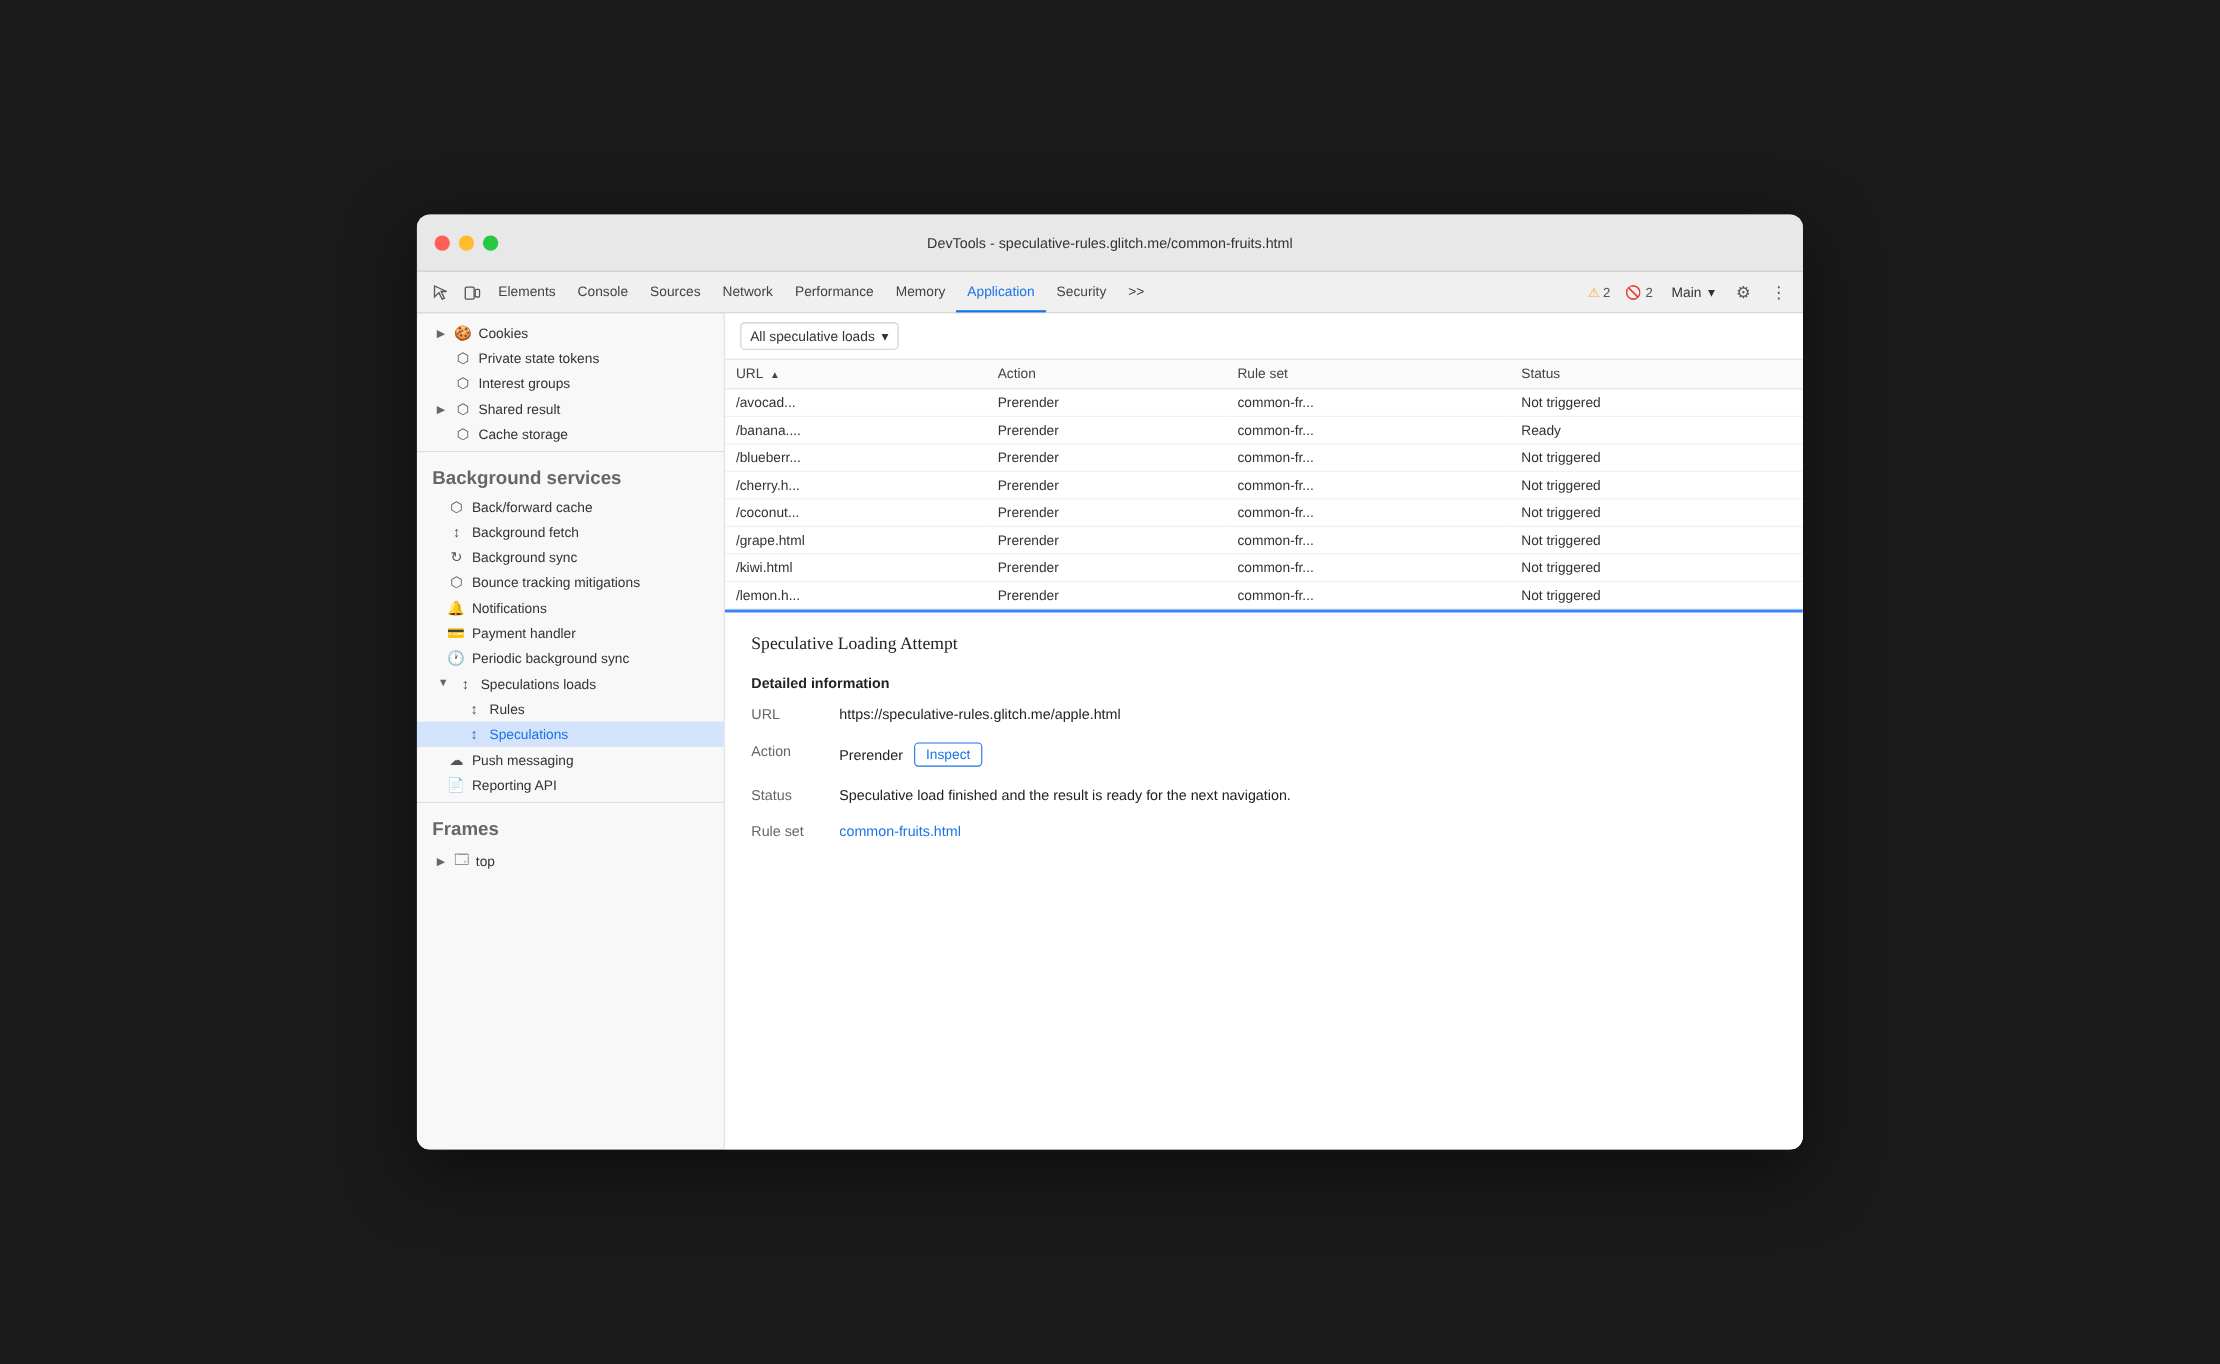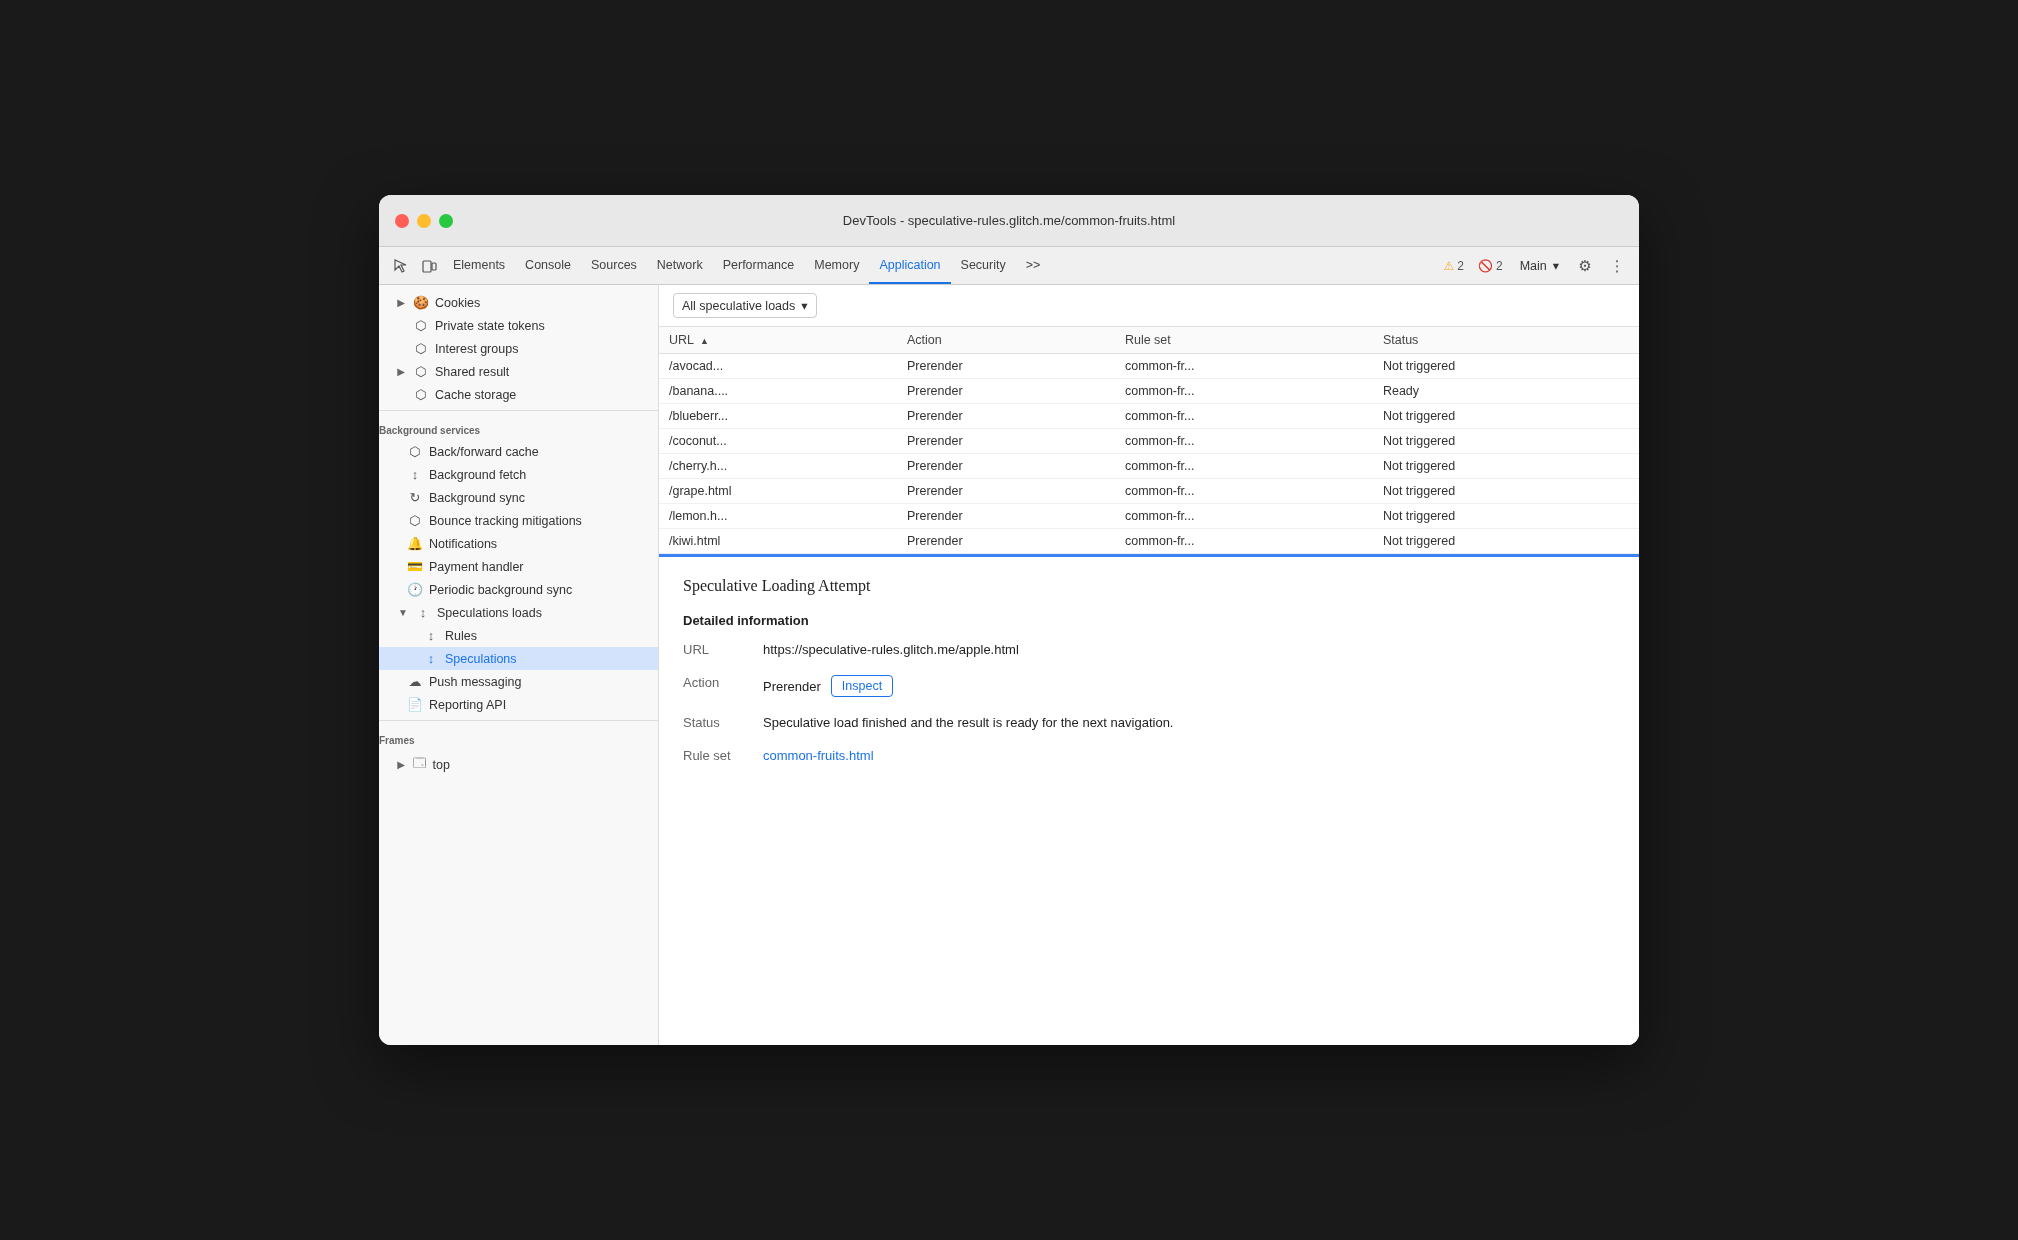--- a/index.html
+++ b/index.html
@@ -125,23 +125,23 @@
       width: 280px;
       min-width: 280px;
       background: #f8f8f8;
       border-right: 1px solid #ddd;
       overflow-y: auto;
       font-size: 12.5px;
       padding: 6px 0;
     }
     .sidebar-section-label {
       color: #666;
-      font-size: 10px;
+      font-size: 17px;
       font-weight: 600;
-      padding: 10px 12px 4px 0;
+      padding: 10px 12px 4px 14px;
     }
     .sidebar-item {
       display: flex;
       align-items: center;
       padding: 4px 8px 4px 16px;
       cursor: pointer;
       color: #333;
       gap: 6px;
       border-radius: 0;
       user-select: none;
@@ -508,45 +508,45 @@
     <td>common-fr...</td>
     <td>Ready</td>
   </tr>
               <tr>
     <td>/blueberr...</td>
     <td>Prerender</td>
     <td>common-fr...</td>
     <td>Not triggered</td>
   </tr>
               <tr>
+    <td>/cherry.h...</td>
+    <td>Prerender</td>
+    <td>common-fr...</td>
+    <td>Not triggered</td>
+  </tr>
+              <tr>
     <td>/coconut...</td>
     <td>Prerender</td>
     <td>common-fr...</td>
     <td>Not triggered</td>
   </tr>
               <tr>
-    <td>/cherry.h...</td>
-    <td>Prerender</td>
-    <td>common-fr...</td>
-    <td>Not triggered</td>
-  </tr>
-              <tr>
     <td>/grape.html</td>
     <td>Prerender</td>
     <td>common-fr...</td>
     <td>Not triggered</td>
   </tr>
               <tr>
+    <td>/kiwi.html</td>
+    <td>Prerender</td>
+    <td>common-fr...</td>
+    <td>Not triggered</td>
+  </tr>
+              <tr>
     <td>/lemon.h...</td>
-    <td>Prerender</td>
-    <td>common-fr...</td>
-    <td>Not triggered</td>
-  </tr>
-              <tr>
-    <td>/kiwi.html</td>
     <td>Prerender</td>
     <td>common-fr...</td>
     <td>Not triggered</td>
   </tr>
             </tbody>
         </table>
       </div>
 
       <div class="detail-panel">
         <div class="detail-title">Speculative Loading Attempt</div>

